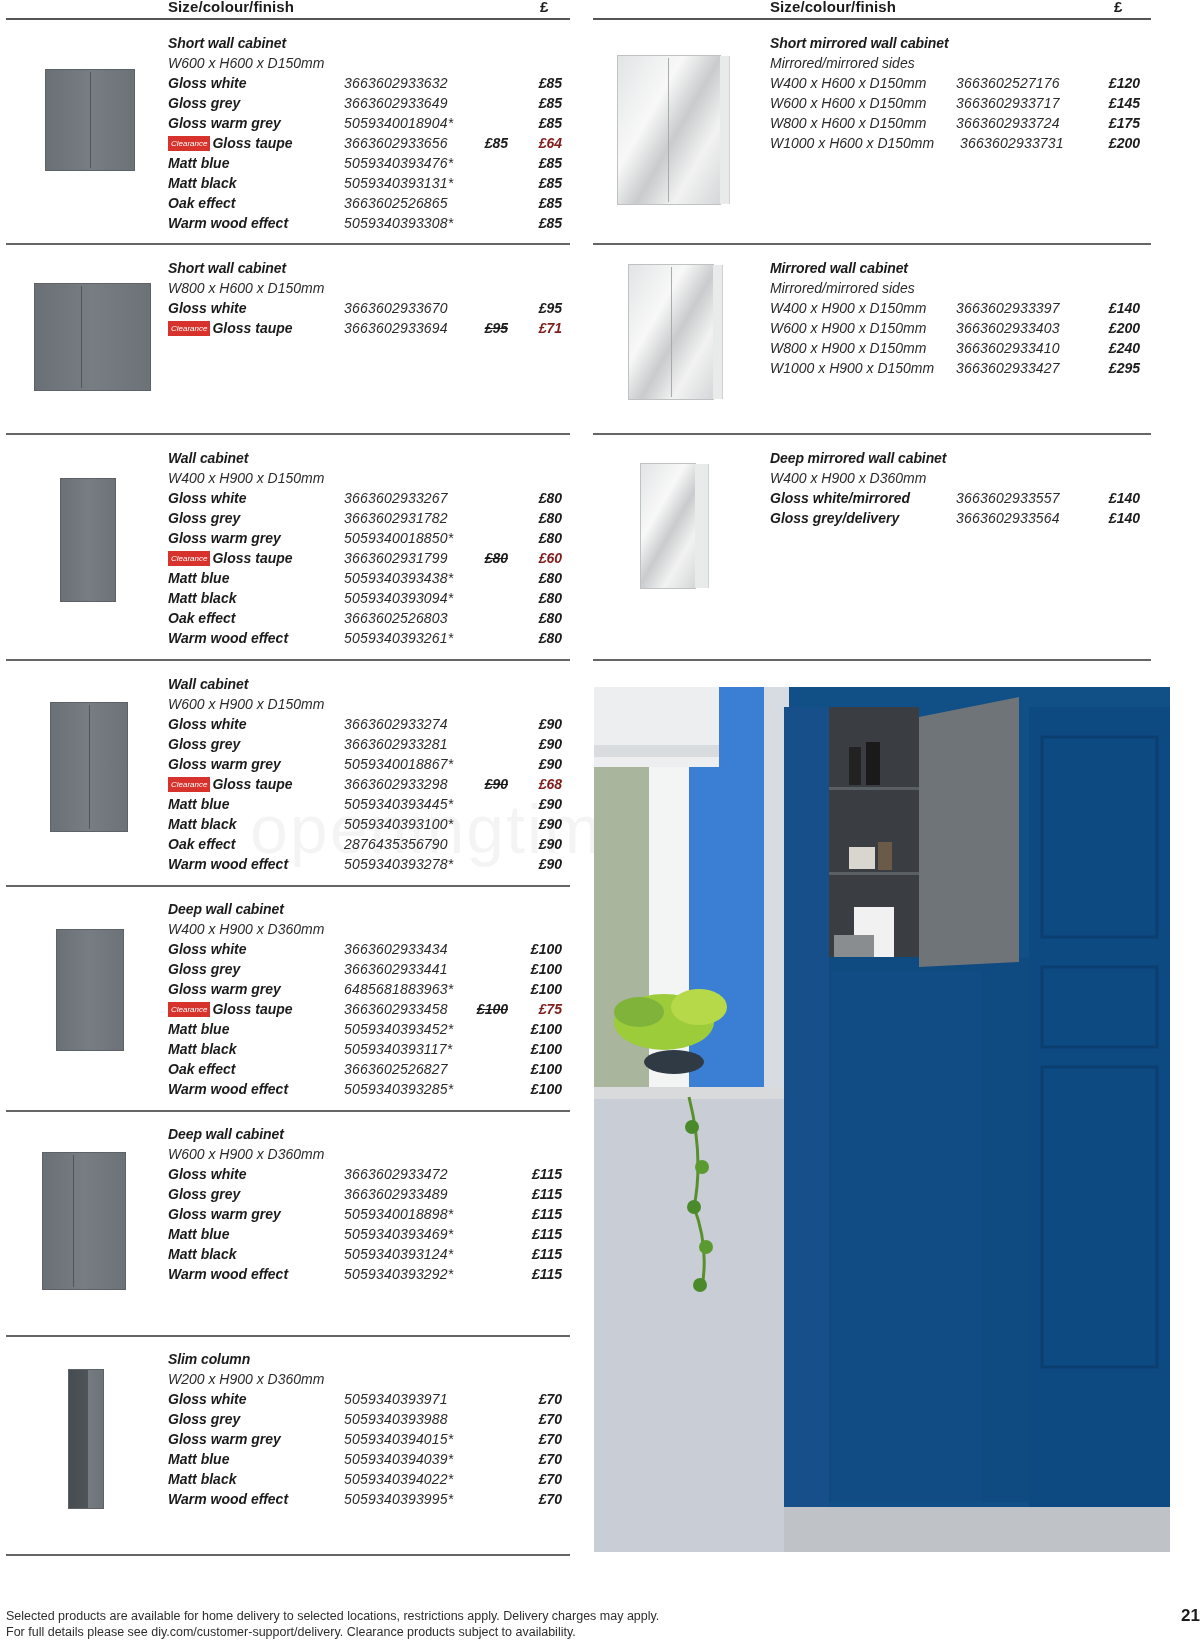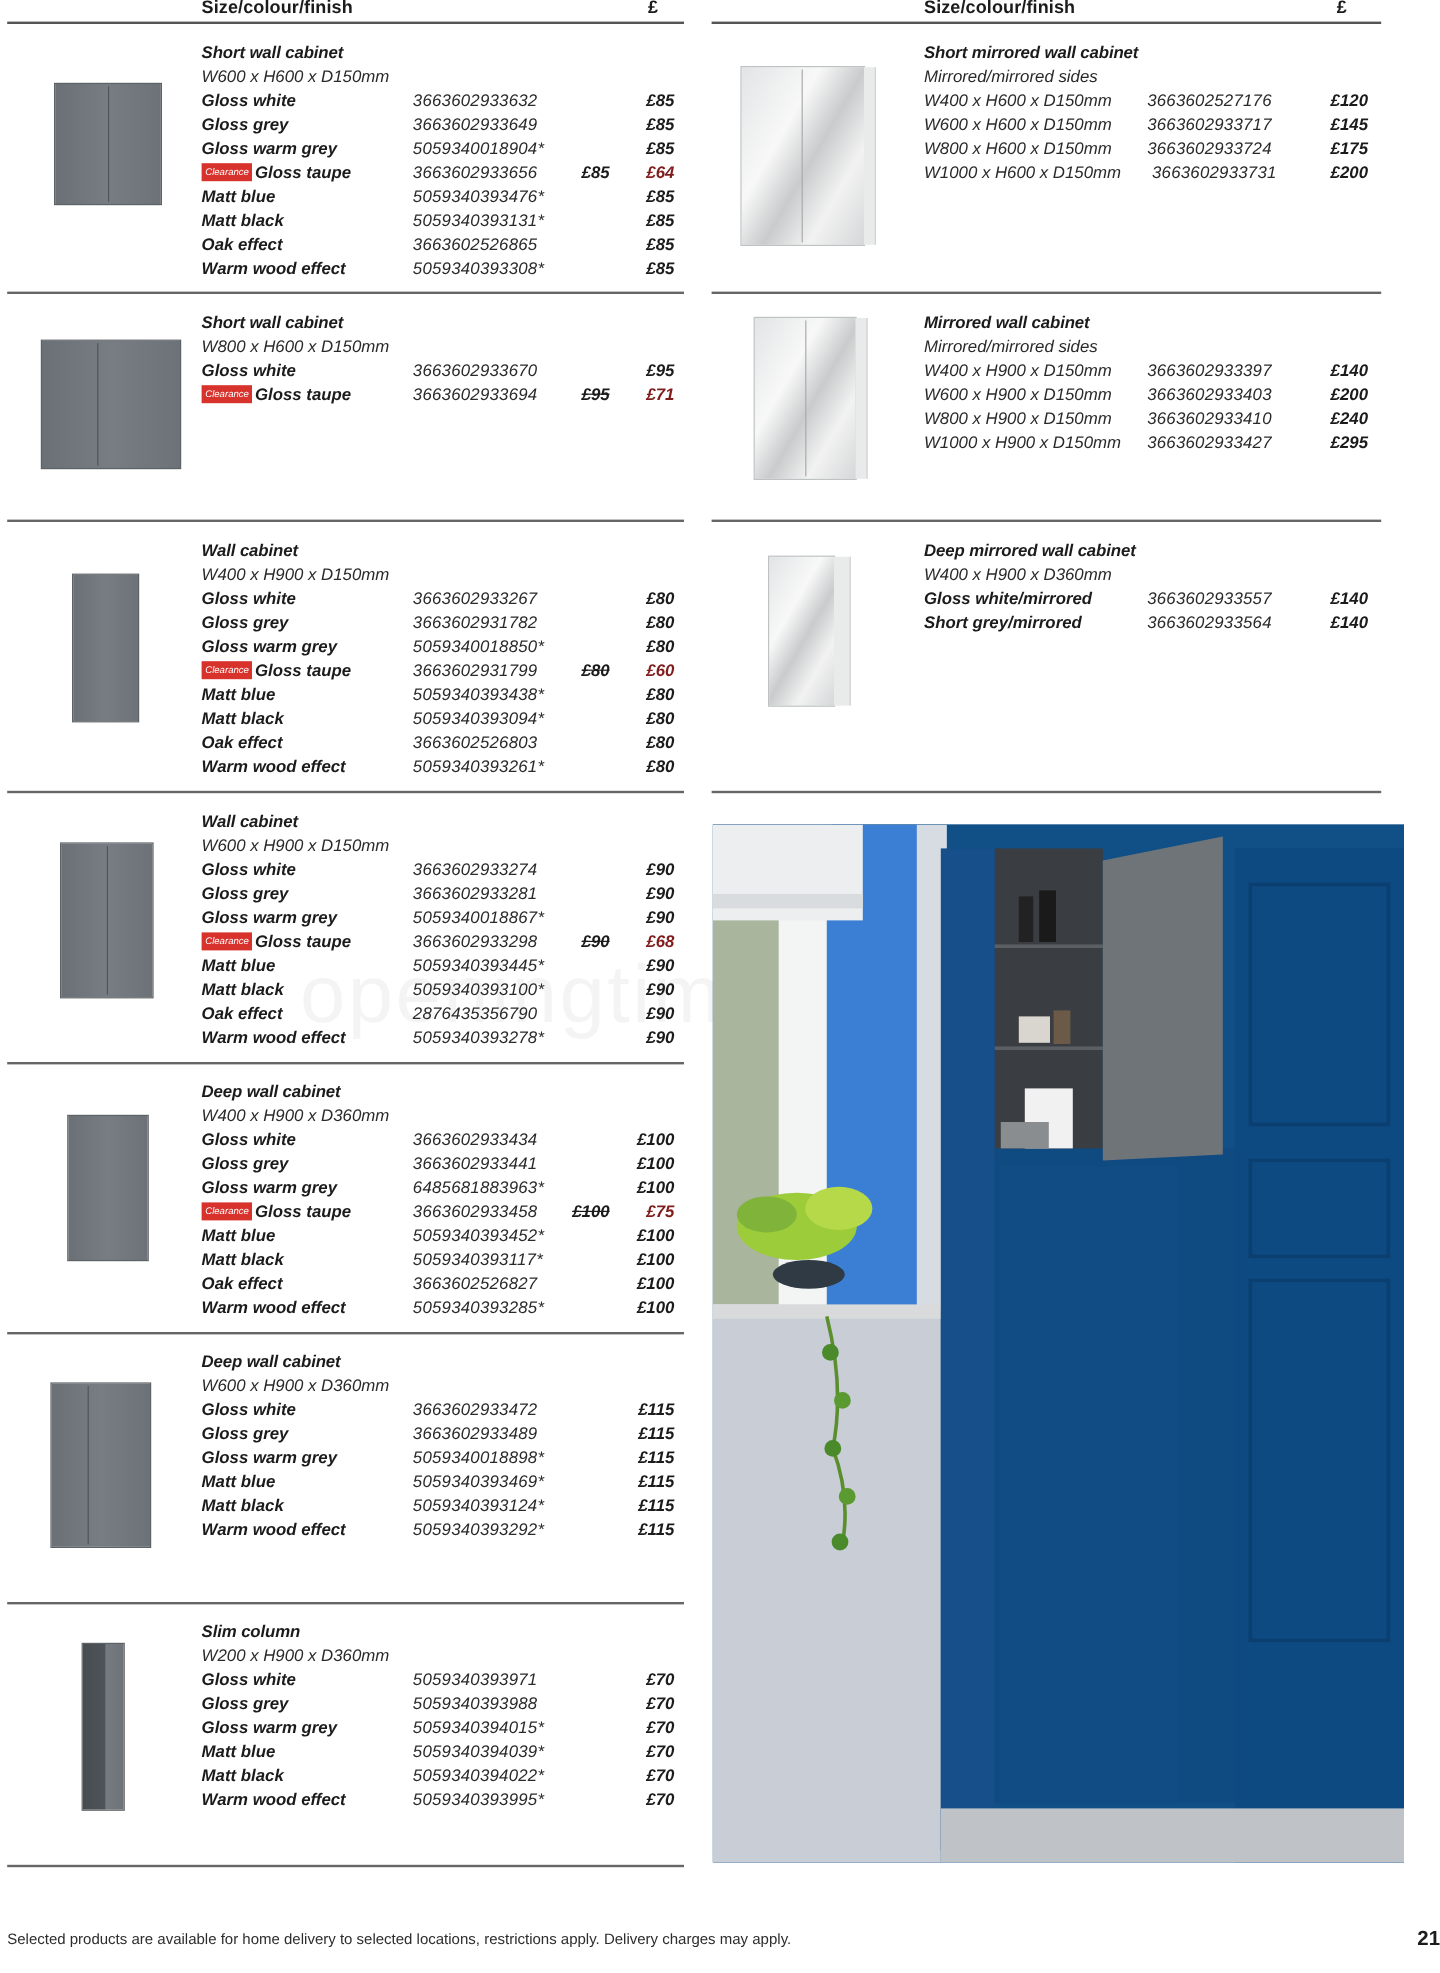--- a/index.html
+++ b/index.html
@@ -431,21 +431,21 @@
     </div>
   <div class="text" style="left:770px; width:370px;">
     <div class="title">Deep mirrored wall cabinet</div>
     <div class="sub">W400 x H900 x D360mm</div>
     <div class="row">
         <span class="name">Gloss white/mirrored</span>
         <span class="code" style="left:186px">3663602933557</span>
         <span class="price">£140</span>
       </div>
     <div class="row">
-        <span class="name">Short grey/mirrored</span>
+        <span class="name">Gloss grey/delivery</span>
         <span class="code" style="left:186px">3663602933564</span>
         <span class="price">£140</span>
       </div>
   </div>
 </div>
 <div class="sep" style="left:593px; top:659px; width:558px;"></div>
 
 <div class="photo">
   <svg width="576" height="865" viewBox="0 0 576 865" xmlns="http://www.w3.org/2000/svg">
 
@@ -497,14 +497,15 @@
     <rect x="448" y="50" width="115" height="200" fill="none" stroke="#0b3f70" stroke-width="3"></rect>
     <rect x="448" y="280" width="115" height="80" fill="none" stroke="#0b3f70" stroke-width="3"></rect>
     <rect x="448" y="380" width="115" height="300" fill="none" stroke="#0b3f70" stroke-width="3"></rect>
 
     <rect x="190" y="820" width="386" height="45" fill="#bfc3c8"></rect>
   </svg>
 </div>
 
 <div class="footer">
   <div>Selected products are available for home delivery to selected locations, restrictions apply. Delivery charges may apply.</div>
+  <div>For full details please see diy.com/customer-support/delivery. Clearance products subject to availability.</div>
 </div>
 <div class="page-num">21</div>
 
 </body></html>

